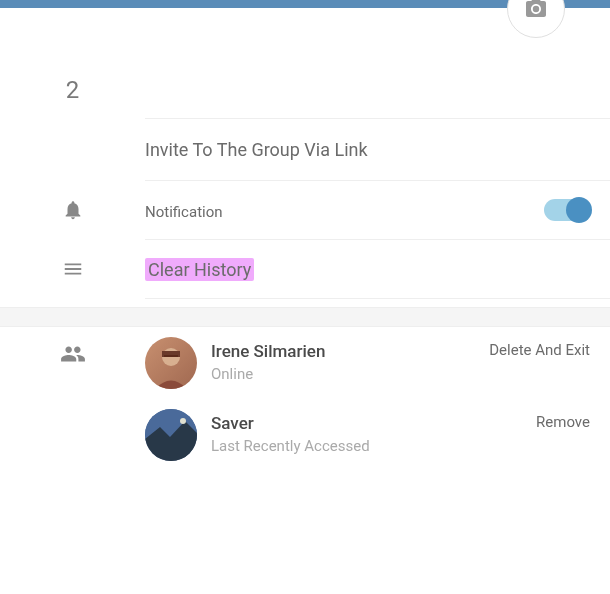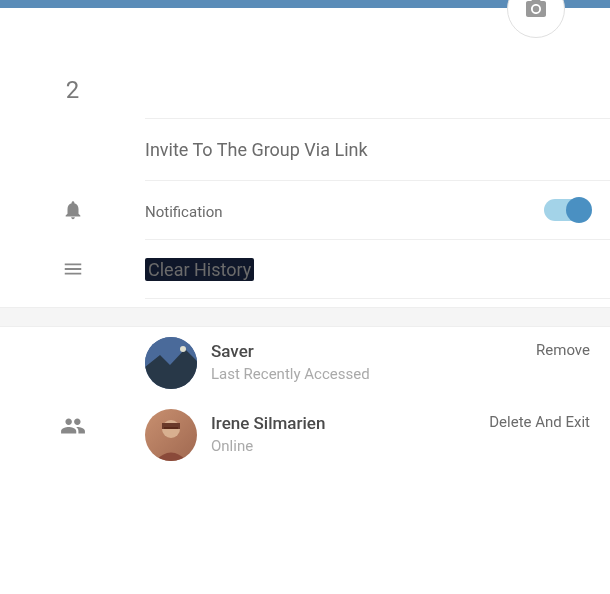--- a/index.html
+++ b/index.html
@@ -60,21 +60,21 @@
       font-size: 24px;
       color: #7a7a7a;
       font-weight: 400;
     }
     .action-label {
       font-size: 18px;
       color: #6b6b6b;
       font-weight: 400;
     }
     .action-label.highlighted {
-      background: #0f172a;
+      background: #f0abfc;
       padding: 1px 3px;
       border-radius: 2px;
     }
     .notif-label {
       font-size: 15px;
       color: #6b6b6b;
     }
     .toggle {
       margin-left: auto;
       width: 46px;
@@ -216,51 +216,51 @@
     <div class="text-col">
       <span class="action-label highlighted">Clear History</span>
     </div>
   </div>
   <div class="divider-wrap"></div>
 
 
   <div class="section-gap"></div>
 
   <div class="row member-row">
+    <div class="icon-col">
+      <span class="people-icon">
+        <svg width="26" height="26" viewBox="0 0 24 24">
+          <path d="M16 11c1.66 0 2.99-1.34 2.99-3S17.66 5 16 5c-1.66 0-3 1.34-3 3s1.34 3 3 3zm-8 0c1.66 0 2.99-1.34 2.99-3S9.66 5 8 5C6.34 5 5 6.34 5 8s1.34 3 3 3zm0 2c-2.33 0-7 1.17-7 3.5V19h14v-2.5c0-2.33-4.67-3.5-7-3.5zm8 0c-.29 0-.62.02-.97.05 1.16.84 1.97 1.97 1.97 3.45V19h6v-2.5c0-2.33-4.67-3.5-7-3.5z"></path>
+        </svg>
+      </span>
+    </div>
+    <div class="avatar irene">
+      <svg width="52" height="52" viewBox="0 0 52 52">
+        <circle cx="26" cy="20" r="9" fill="#d8b090"></circle>
+        <rect x="17" y="14" width="18" height="6" fill="#6a3a2a"></rect>
+        <rect x="19" y="18" width="14" height="2" fill="#5a2a1a"></rect>
+        <path d="M10 52 Q26 35 42 52" fill="#8a4a3a"></path>
+      </svg>
+    </div>
+    <div class="member-info">
+      <div class="member-name">Irene Silmarien</div>
+      <div class="member-status">Online</div>
+    </div>
+    <div class="member-action">Delete And Exit</div>
+  </div>
+
+  <div class="row member-row">
     <div class="icon-col"></div>
     <div class="avatar saver">
       <svg width="52" height="52" viewBox="0 0 52 52">
         <rect x="0" y="0" width="52" height="30" fill="#4a6a9a"></rect>
         <path d="M0 30 L15 18 L25 28 L40 12 L52 24 L52 52 L0 52 Z" fill="#283848"></path>
         <circle cx="38" cy="12" r="3" fill="#e0e0d0"></circle>
       </svg>
     </div>
     <div class="member-info">
       <div class="member-name">Saver</div>
       <div class="member-status">Last Recently Accessed</div>
     </div>
     <div class="member-action">Remove</div>
   </div>
 
-  <div class="row member-row">
-    <div class="icon-col">
-      <span class="people-icon">
-        <svg width="26" height="26" viewBox="0 0 24 24">
-          <path d="M16 11c1.66 0 2.99-1.34 2.99-3S17.66 5 16 5c-1.66 0-3 1.34-3 3s1.34 3 3 3zm-8 0c1.66 0 2.99-1.34 2.99-3S9.66 5 8 5C6.34 5 5 6.34 5 8s1.34 3 3 3zm0 2c-2.33 0-7 1.17-7 3.5V19h14v-2.5c0-2.33-4.67-3.5-7-3.5zm8 0c-.29 0-.62.02-.97.05 1.16.84 1.97 1.97 1.97 3.45V19h6v-2.5c0-2.33-4.67-3.5-7-3.5z"></path>
-        </svg>
-      </span>
-    </div>
-    <div class="avatar irene">
-      <svg width="52" height="52" viewBox="0 0 52 52">
-        <circle cx="26" cy="20" r="9" fill="#d8b090"></circle>
-        <rect x="17" y="14" width="18" height="6" fill="#6a3a2a"></rect>
-        <rect x="19" y="18" width="14" height="2" fill="#5a2a1a"></rect>
-        <path d="M10 52 Q26 35 42 52" fill="#8a4a3a"></path>
-      </svg>
-    </div>
-    <div class="member-info">
-      <div class="member-name">Irene Silmarien</div>
-      <div class="member-status">Online</div>
-    </div>
-    <div class="member-action">Delete And Exit</div>
-  </div>
-
 </div>
 
 </body></html>

